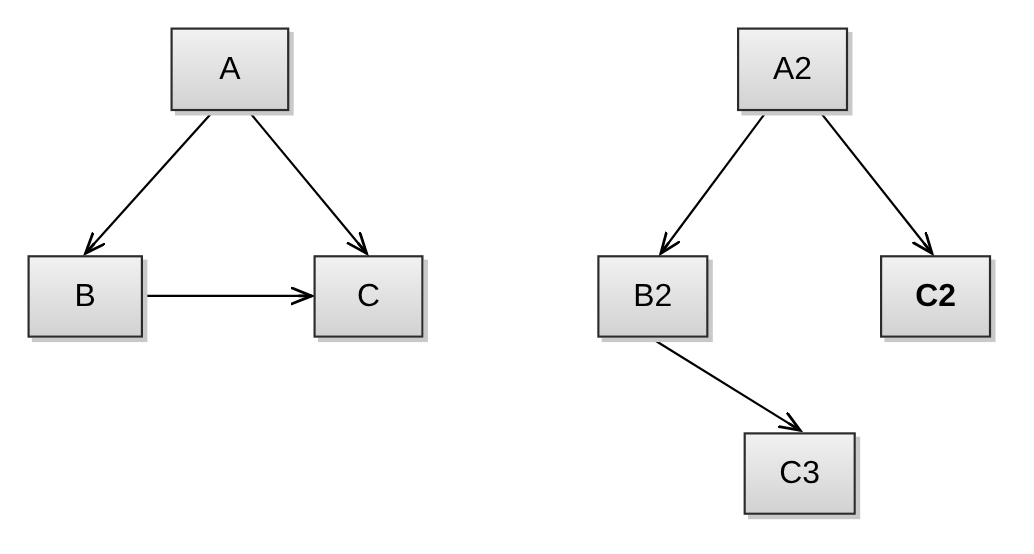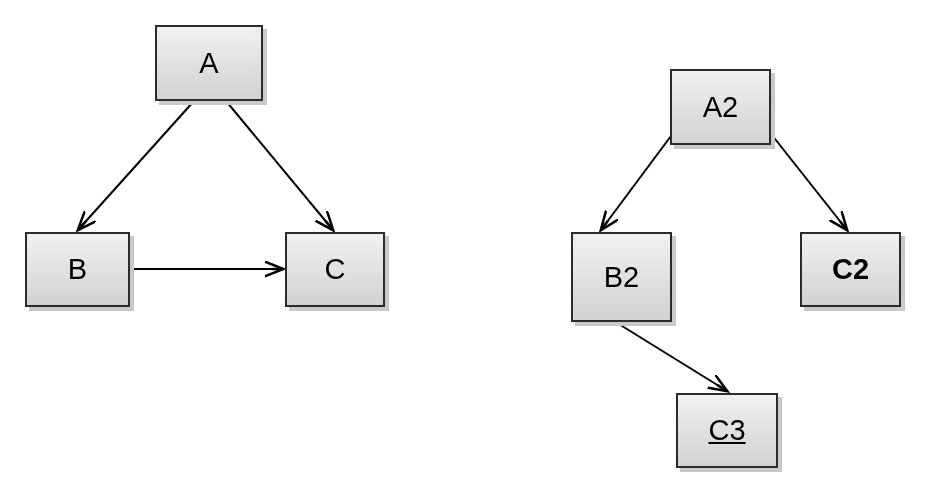--- a/index.html
+++ b/index.html
@@ -71,27 +71,27 @@
   <div id="nodes-group">
       <div class="node" style="left: 155px; top: 25px; width: 108px; height: 76px; border-color: rgb(43, 43, 43); background: linear-gradient(rgb(241, 241, 241) 0%, rgb(210, 210, 210) 100%); box-shadow: rgb(201, 201, 201) 4px 4px 0px 0px;">
         <span class="node-label" style="color: rgb(0, 0, 0);">A</span>
       </div>
       <div class="node" style="left: 25px; top: 232px; width: 105px; height: 75px; border-color: rgb(43, 43, 43); background: linear-gradient(rgb(241, 241, 241) 0%, rgb(210, 210, 210) 100%); box-shadow: rgb(201, 201, 201) 4px 4px 0px 0px;">
         <span class="node-label" style="color: rgb(0, 0, 0);">B</span>
       </div>
       <div class="node" style="left: 285px; top: 232px; width: 100px; height: 75px; border-color: rgb(43, 43, 43); background: linear-gradient(rgb(241, 241, 241) 0%, rgb(210, 210, 210) 100%); box-shadow: rgb(201, 201, 201) 4px 4px 0px 0px;">
         <span class="node-label" style="color: rgb(0, 0, 0);">C</span>
       </div>
-      <div class="node" style="left: 670px; top: 25px; width: 101px; height: 76px; border-color: rgb(43, 43, 43); background: linear-gradient(rgb(241, 241, 241) 0%, rgb(210, 210, 210) 100%); box-shadow: rgb(201, 201, 201) 4px 4px 0px 0px; margin-top: 44px;">
+      <div class="node" style="left: 670px; top: 25px; width: 101px; height: 76px; border-color: rgb(43, 43, 43); background: linear-gradient(rgb(241, 241, 241) 0%, rgb(210, 210, 210) 100%); box-shadow: rgb(201, 201, 201) 4px 4px 0px 0px;">
         <span class="node-label" style="color: rgb(0, 0, 0);">A2</span>
       </div>
-      <div class="node" style="left: 543px; top: 232px; width: 101px; height: 90px; border-color: rgb(43, 43, 43); background: linear-gradient(rgb(241, 241, 241) 0%, rgb(210, 210, 210) 100%); box-shadow: rgb(201, 201, 201) 4px 4px 0px 0px; margin-left: 28px;">
+      <div class="node" style="left: 543px; top: 232px; width: 101px; height: 75px; border-color: rgb(43, 43, 43); background: linear-gradient(rgb(241, 241, 241) 0%, rgb(210, 210, 210) 100%); box-shadow: rgb(201, 201, 201) 4px 4px 0px 0px;">
         <span class="node-label" style="color: rgb(0, 0, 0);">B2</span>
       </div>
       <div class="node" style="left: 800px; top: 232px; width: 101px; height: 75px; border-color: rgb(43, 43, 43); background: linear-gradient(rgb(241, 241, 241) 0%, rgb(210, 210, 210) 100%); box-shadow: rgb(201, 201, 201) 4px 4px 0px 0px; font-weight: bold;">
         <span class="node-label" style="color: rgb(0, 0, 0);">C2</span>
       </div>
       <div class="node" style="left: 676px; top: 393px; width: 102px; height: 75px; border-color: rgb(43, 43, 43); background: linear-gradient(rgb(241, 241, 241) 0%, rgb(210, 210, 210) 100%); box-shadow: rgb(201, 201, 201) 4px 4px 0px 0px;">
-        <span class="node-label" style="color: rgb(0, 0, 0); text-decoration: underline;">C3</span>
+        <span class="node-label" style="color: rgb(0, 0, 0);">C3</span>
       </div>
     </div>
 
 </div>
 
 </body></html>

